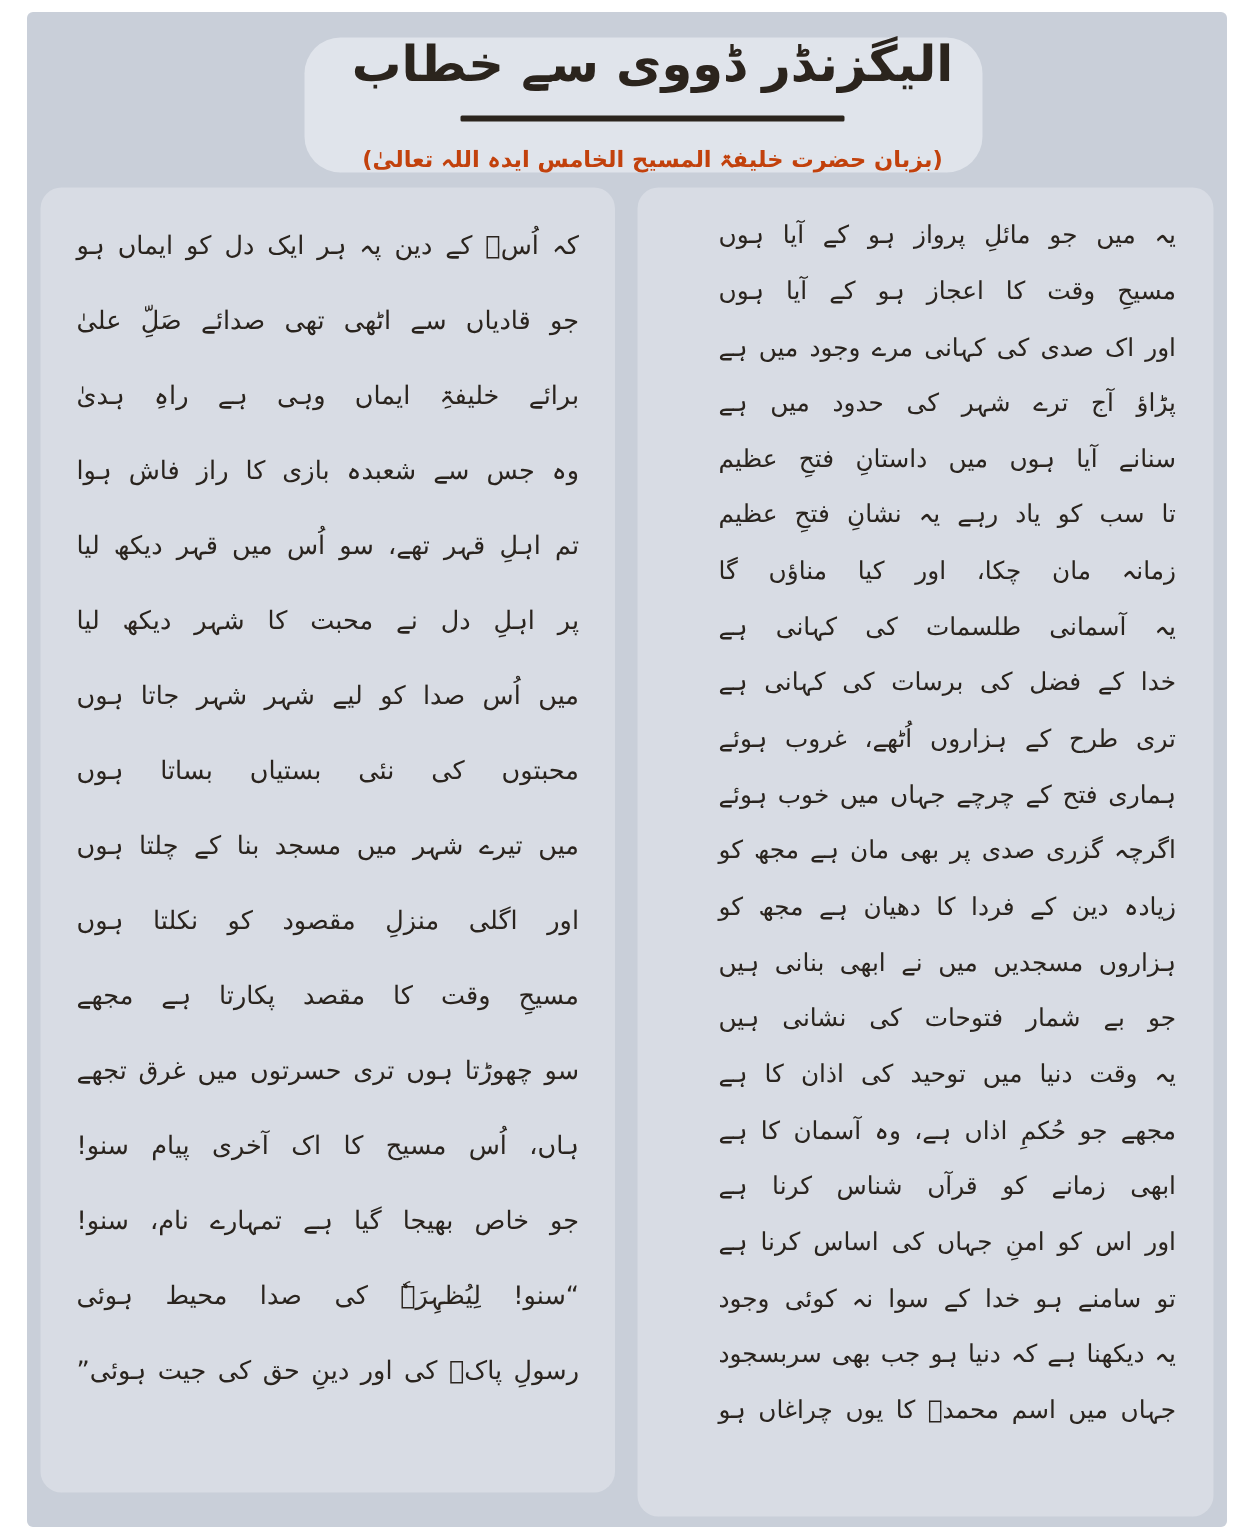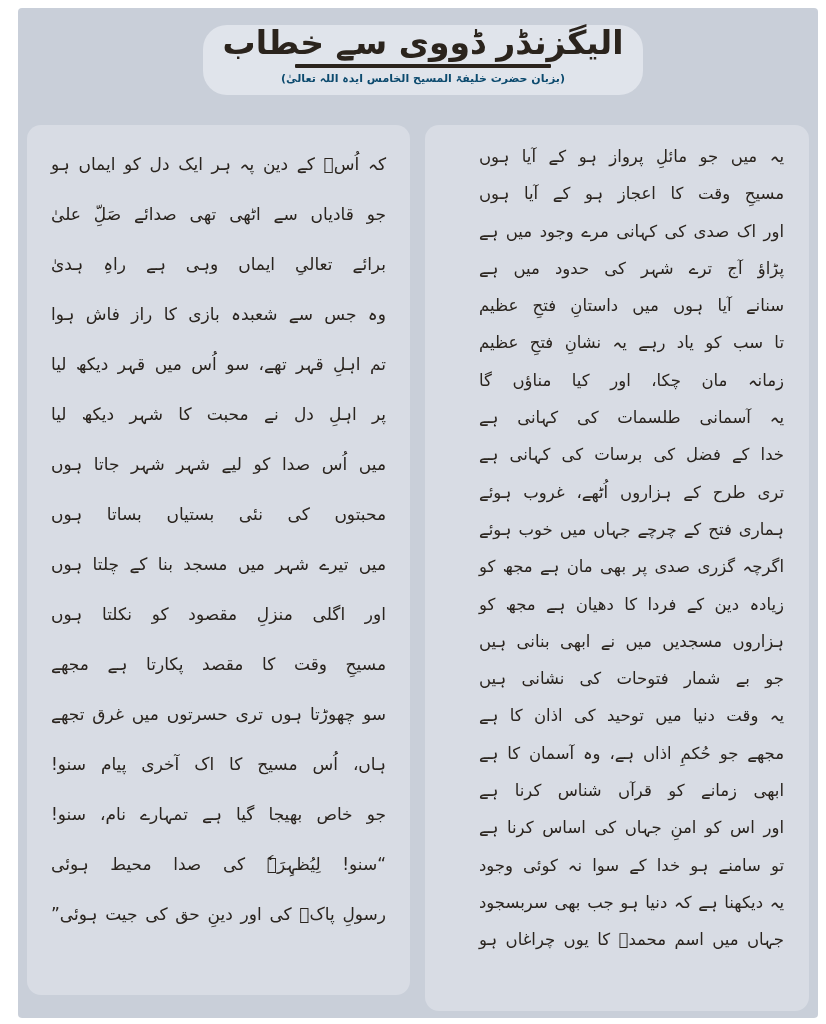--- a/index.html
+++ b/index.html
@@ -22,48 +22,49 @@
     width: 800px;
     height: 1010px;
     background: #c9cfd9;
     border-radius: 4px;
   }
   .title-box {
     position: absolute;
     left: 185px;
     top: 17px;
     width: 440px;
-    height: 70px;
+    height: 90px;
     background: #e0e4eb;
     border-radius: 24px;
     display: flex;
     flex-direction: column;
     align-items: center;
-    justify-content: flex-start;
+    justify-content: space-between;
+    padding-left: 12px;
   }
   .page-title {
     direction: rtl;
     font-size: 33px;
     font-weight: 700;
     color: #2b241d;
     line-height: 1.1;
     white-space: nowrap;
   }
   .title-rule {
     width: 256px;
     height: 4px;
     background: #2b241d;
     margin: 3px 0 4px 0;
     border-radius: 1px;
   }
   .subtitle {
     direction: rtl;
-    font-size: 11px;
+    font-size: 15px;
     font-weight: 700;
-    color: #0c4a6e;
+    color: #c2410c;
     white-space: nowrap;
   }
   .columns {
     position: absolute;
     top: 117px;
     left: 9px;
     width: 782px;
     display: flex;
     direction: rtl;
     gap: 15px;
@@ -145,21 +146,21 @@
           <div class="line">مجھے جو حُکمِ اذاں ہے، وہ آسمان کا ہے</div>
           <div class="line">ابھی زمانے کو قرآں شناس کرنا ہے</div>
           <div class="line">اور اس کو امنِ جہاں کی اساس کرنا ہے</div>
           <div class="line">تو سامنے ہو خدا کے سوا نہ کوئی وجود</div>
           <div class="line">یہ دیکھنا ہے کہ دنیا ہو جب بھی سربسجود</div>
           <div class="line">جہاں میں اسم محمدؐ کا یوں چراغاں ہو</div>
         </div>
       <div class="col col-left">
           <div class="line">کہ اُسؑ کے دین پہ ہر ایک دل کو ایماں ہو</div>
           <div class="line">جو قادیاں سے اٹھی تھی صدائے صَلِّ علیٰ</div>
-          <div class="line">برائے تعالیِ ایماں وہی ہے راہِ ہدیٰ</div>
+          <div class="line">برائے خلیفۃِ ایماں وہی ہے راہِ ہدیٰ</div>
           <div class="line">وہ جس سے شعبدہ بازی کا راز فاش ہوا</div>
           <div class="line">تم اہلِ قہر تھے، سو اُس میں قہر دیکھ لیا</div>
           <div class="line">پر اہلِ دل نے محبت کا شہر دیکھ لیا</div>
           <div class="line">میں اُس صدا کو لیے شہر شہر جاتا ہوں</div>
           <div class="line">محبتوں کی نئی بستیاں بساتا ہوں</div>
           <div class="line">میں تیرے شہر میں مسجد بنا کے چلتا ہوں</div>
           <div class="line">اور اگلی منزلِ مقصود کو نکلتا ہوں</div>
           <div class="line">مسیحِ وقت کا مقصد پکارتا ہے مجھے</div>
           <div class="line">سو چھوڑتا ہوں تری حسرتوں میں غرق تجھے</div>
           <div class="line">ہاں، اُس مسیح کا اک آخری پیام سنو!</div>

